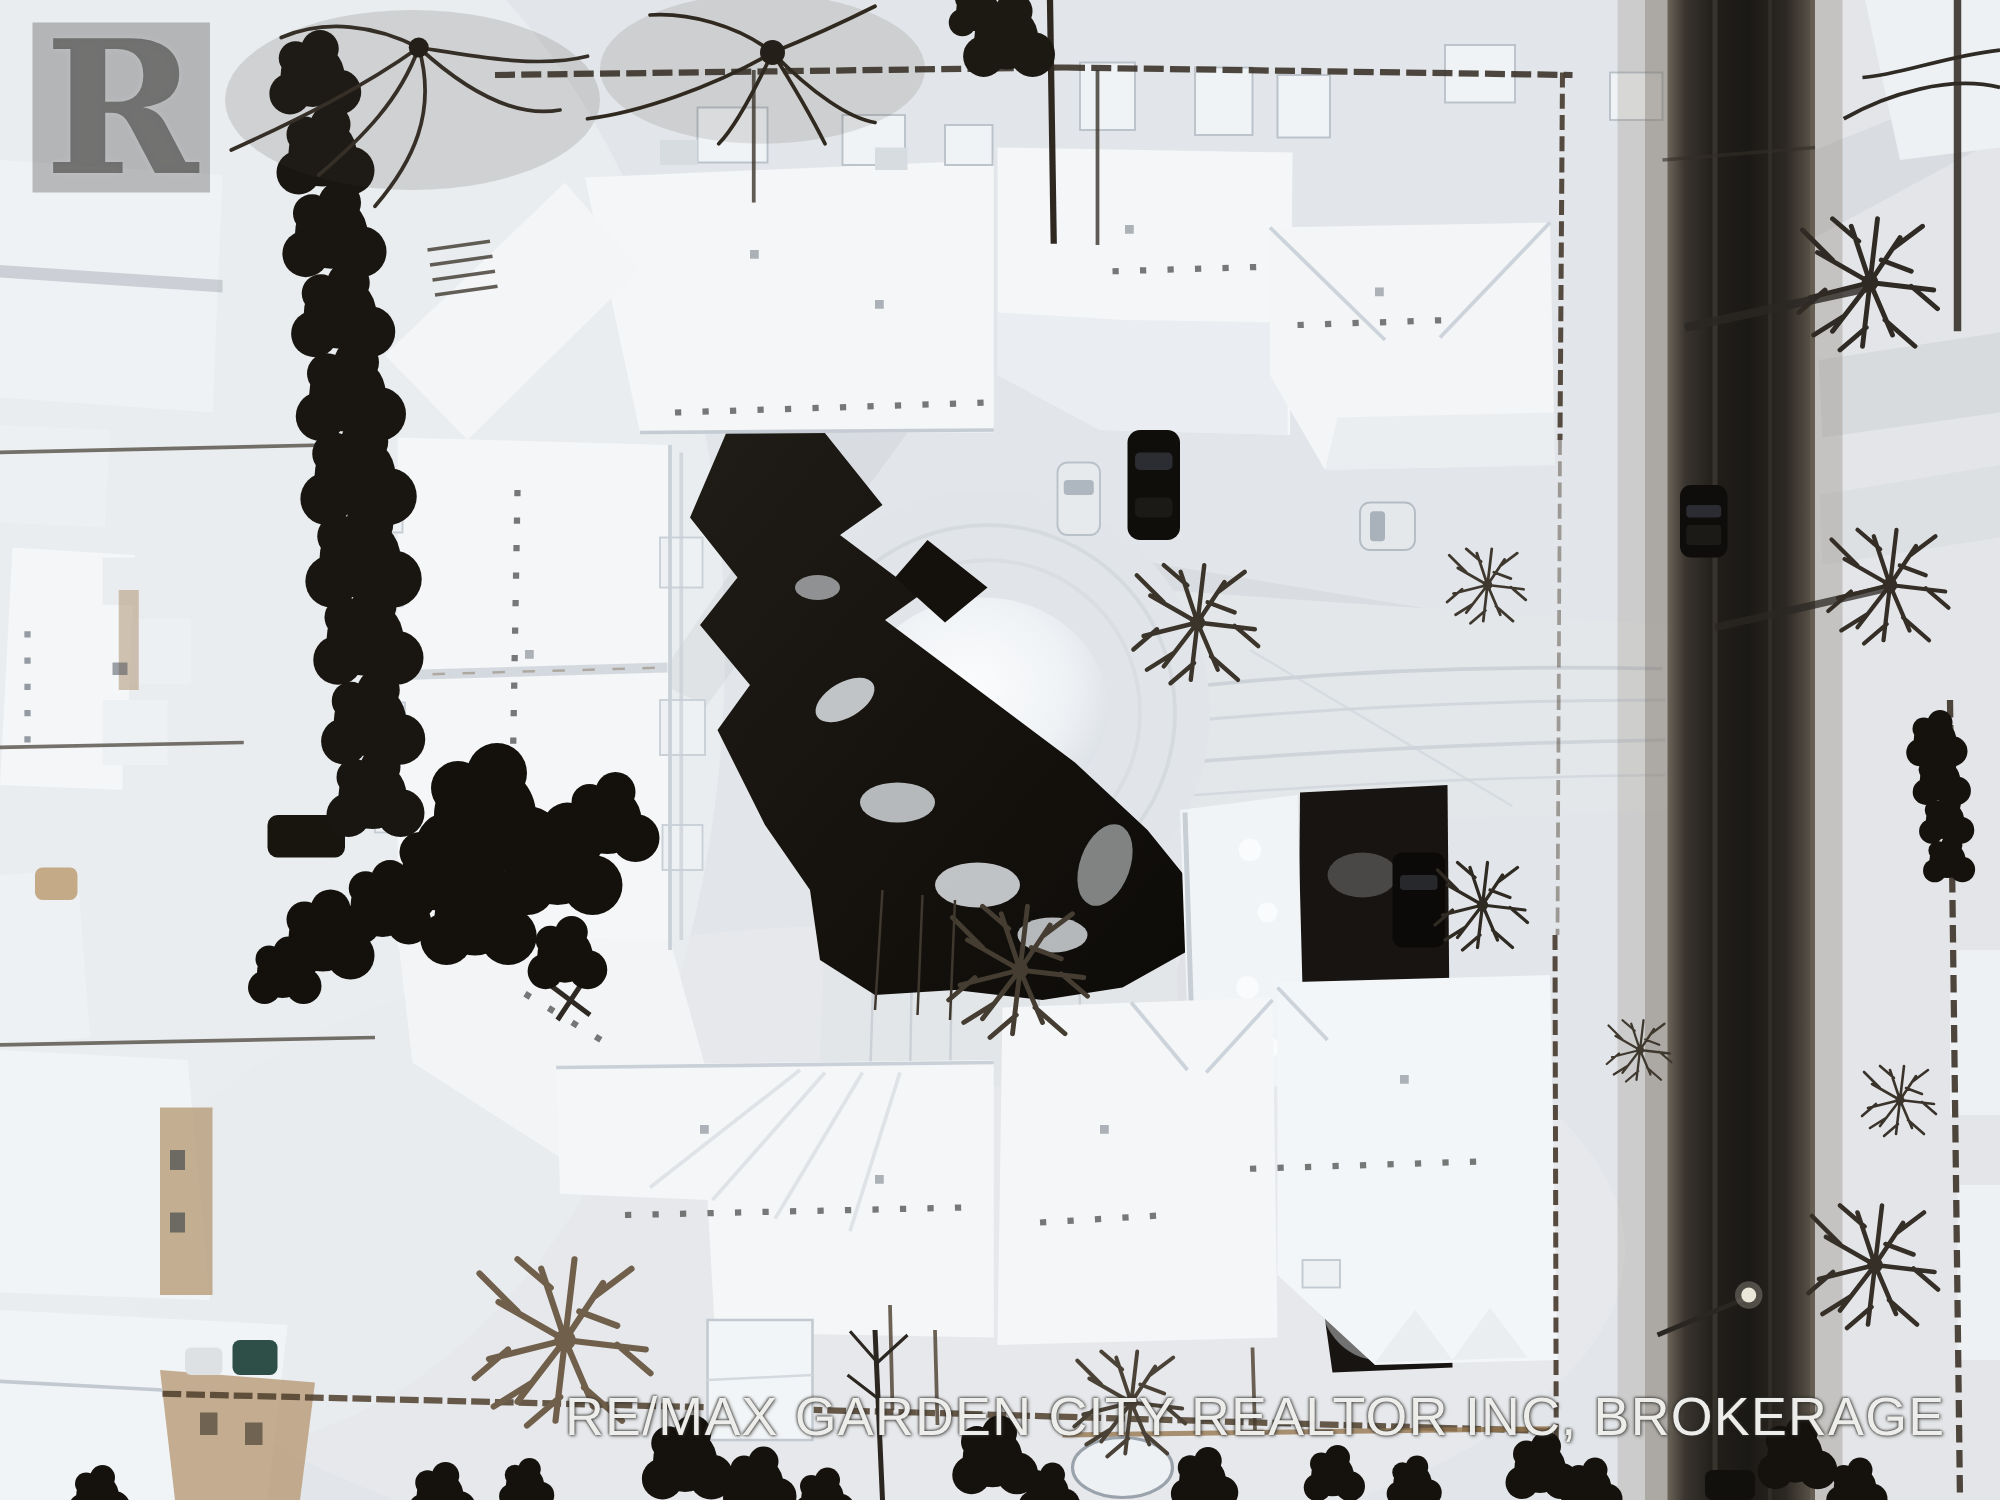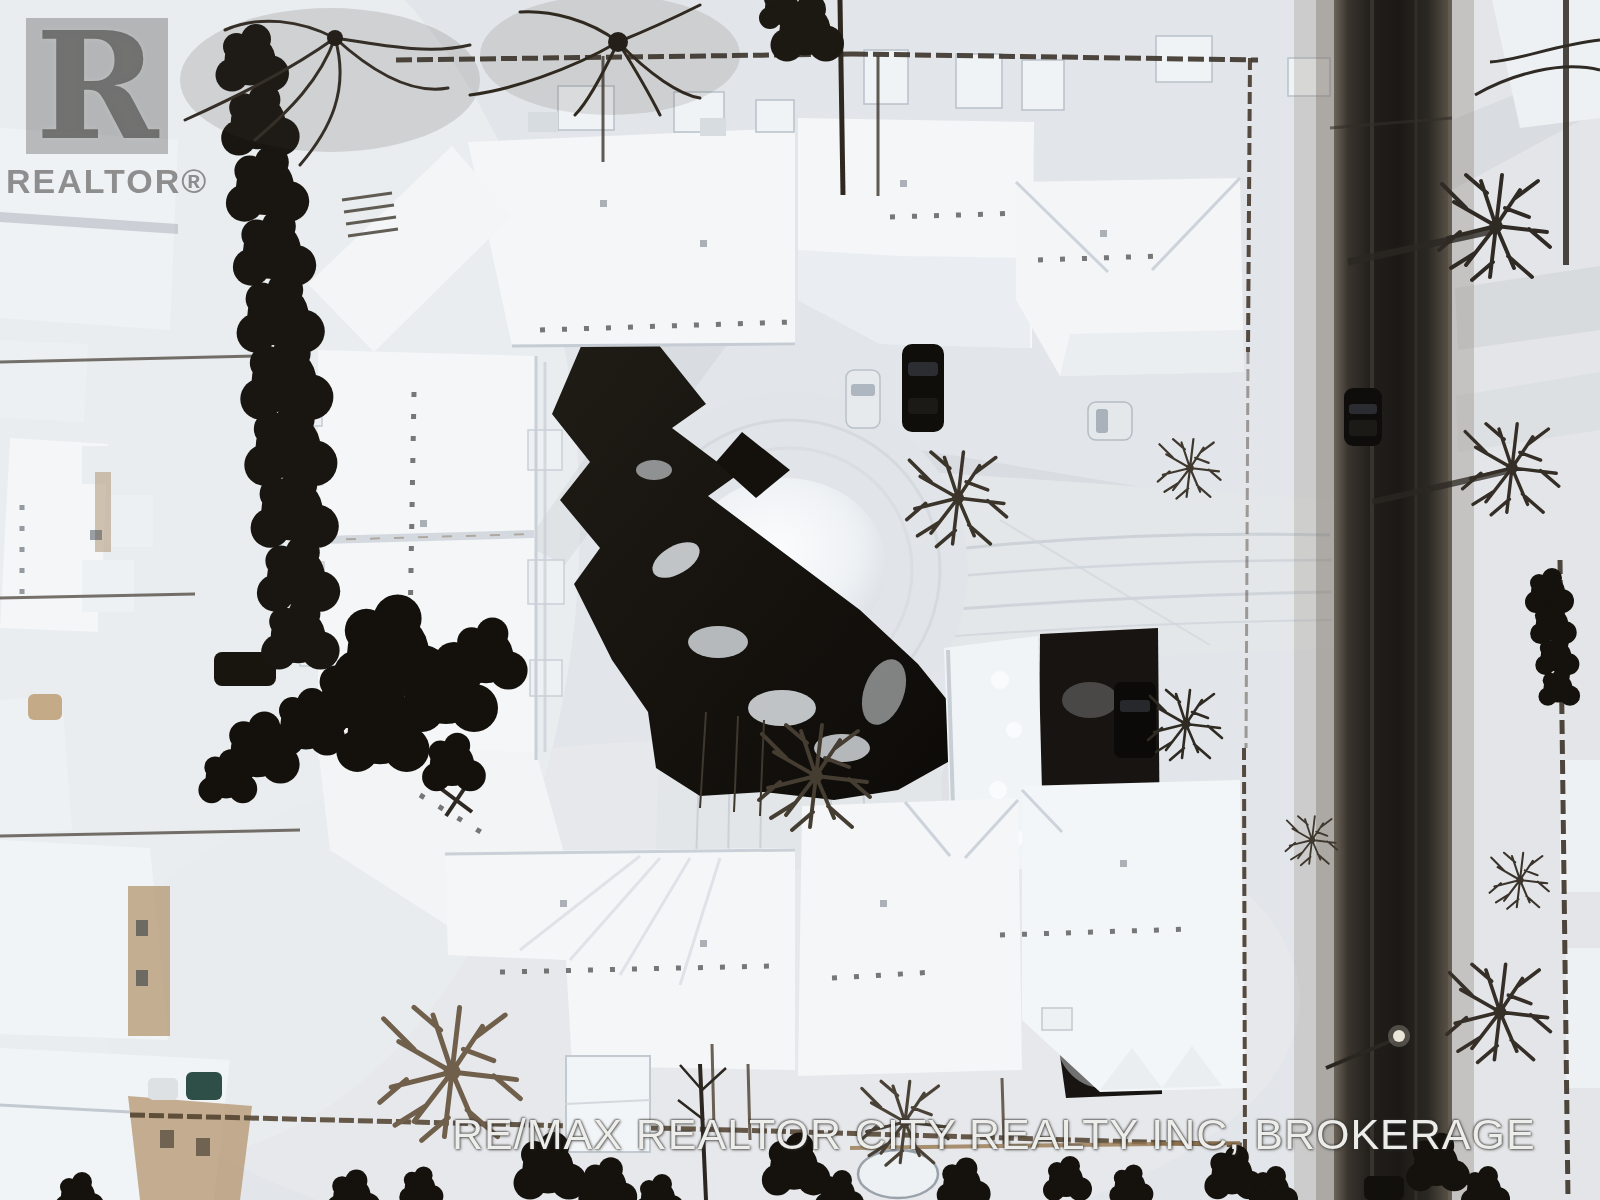--- a/index.html
+++ b/index.html
@@ -452,16 +452,15 @@
       <use href="#evg" transform="translate(420,1188) scale(0.9)"></use>
       <use href="#evg" transform="translate(78,1196) scale(1.0)"></use>
     </g>
   </g>
 </svg>
 
 <div class="wm-logo">
   <div class="wm-square">
     <span>R</span>
   </div>
-  <div class="wm-text">REALTOR®</div>
 </div>
-<div class="wm-brokerage">RE/MAX REALTOR CITY REALTY INC, BROKERAGE</div>
+<div class="wm-brokerage">RE/MAX GARDEN CITY REALTOR INC, BROKERAGE</div>
 </div>
 
 </body></html>

